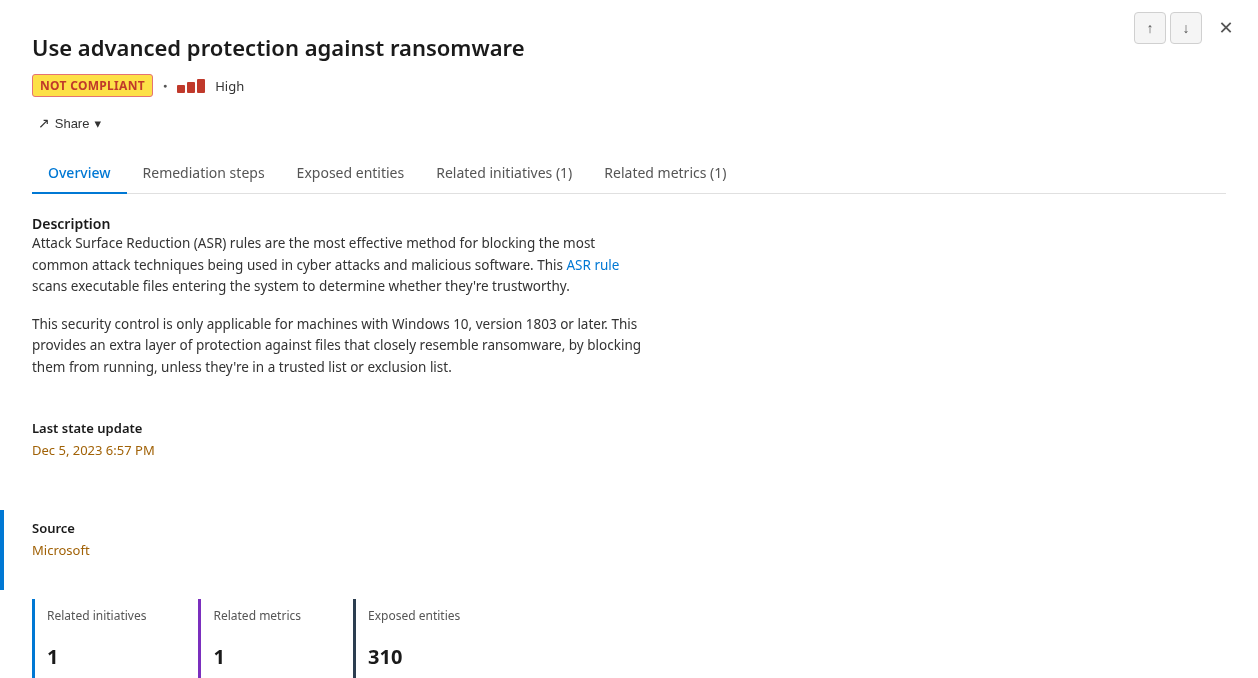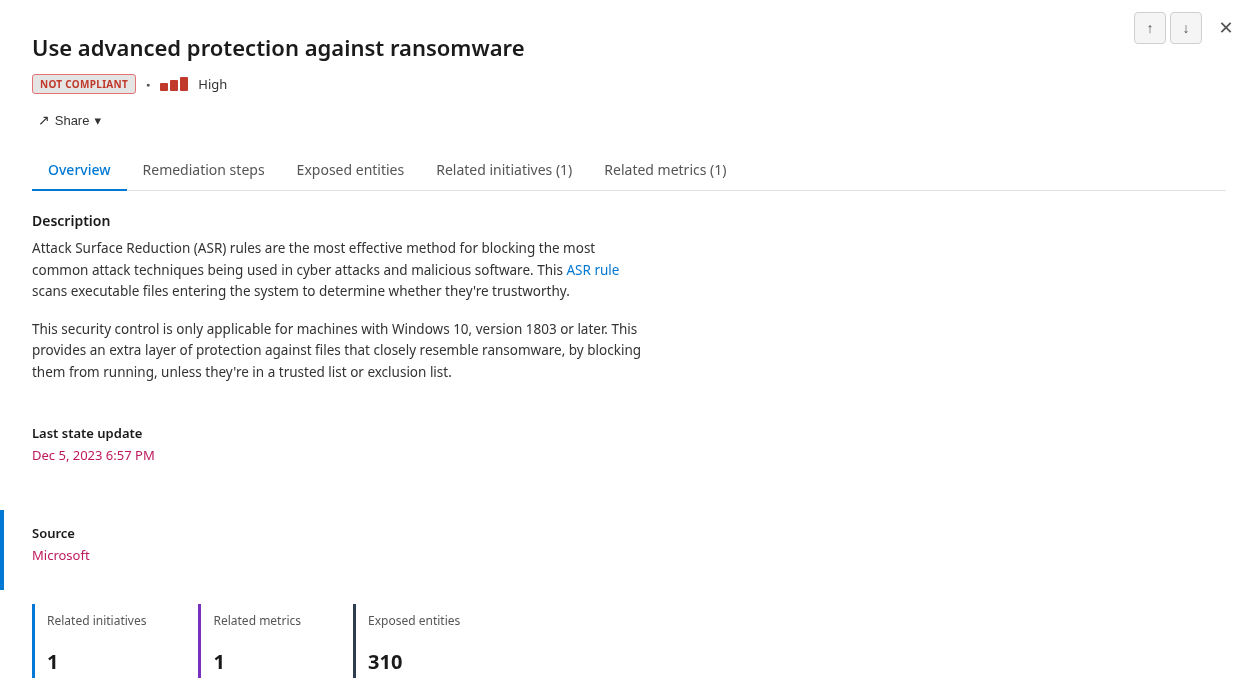--- a/index.html
+++ b/index.html
@@ -63,24 +63,24 @@
     }
 
     .status-row {
       display: flex;
       align-items: center;
       gap: 10px;
       margin-bottom: 14px;
     }
 
     .not-compliant-badge {
-      background: #e5e5e5;
+      background: #fde047;
       color: #c0392b;
       border: 1px solid #e57373;
-      font-size: 10px;
+      font-size: 12px;
       font-weight: 700;
       padding: 2px 7px;
       border-radius: 3px;
       text-transform: uppercase;
       letter-spacing: 0.3px;
     }
 
     .severity-bars {
       display: flex;
       gap: 2px;
@@ -138,21 +138,20 @@
     .tab.active {
       color: #0078d4;
       border-bottom: 2px solid #0078d4;
       font-weight: 500;
     }
 
     .section-title {
       font-size: 14px;
       font-weight: 600;
       color: #1a1a1a;
-      margin-bottom: 8px;
     }
 
     .description-text {
       font-size: 13.5px;
       color: #333;
       line-height: 1.6;
       max-width: 620px;
     }
 
     .description-text a {
@@ -173,21 +172,21 @@
 
     .meta-item {}
     .meta-label {
       font-size: 13px;
       font-weight: 600;
       color: #1a1a1a;
       margin-bottom: 4px;
     }
     .meta-value {
       font-size: 13px;
-      color: #be185d;
+      color: #a16207;
     }
 
     .stats-row {
       display: flex;
       gap: 0;
       margin-bottom: 24px;
     }
 
     .stat-card {
       display: flex;

